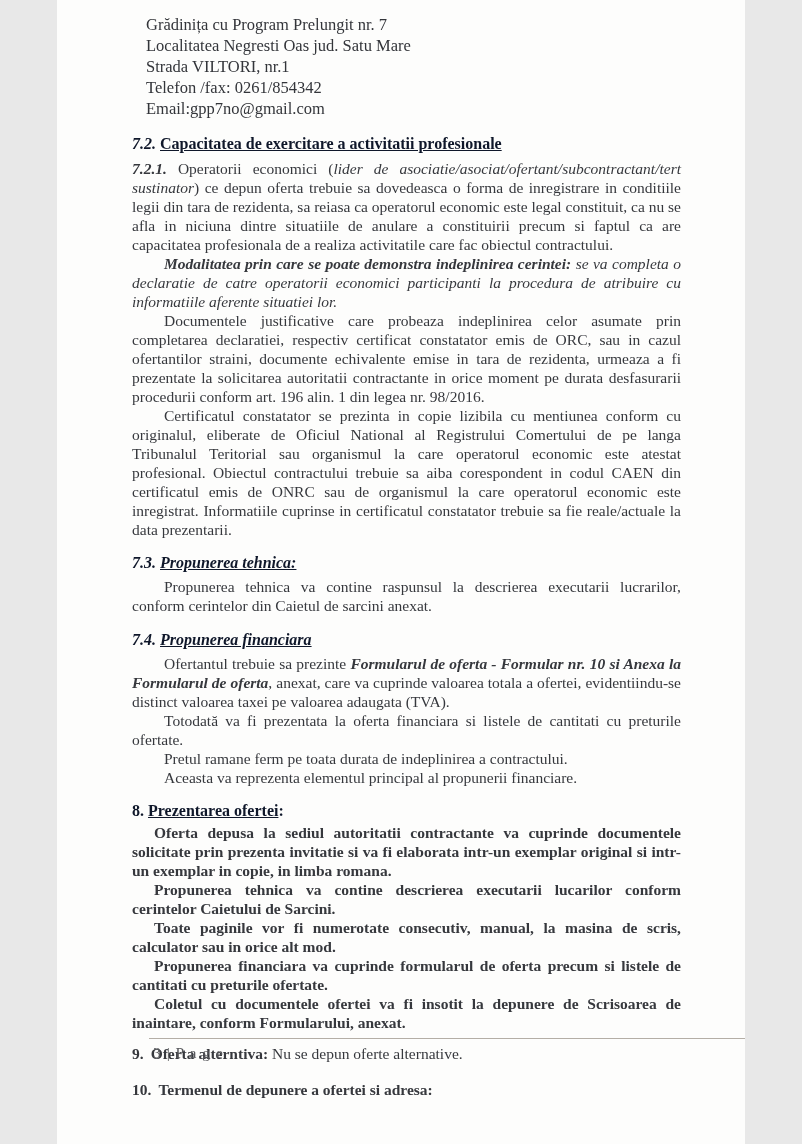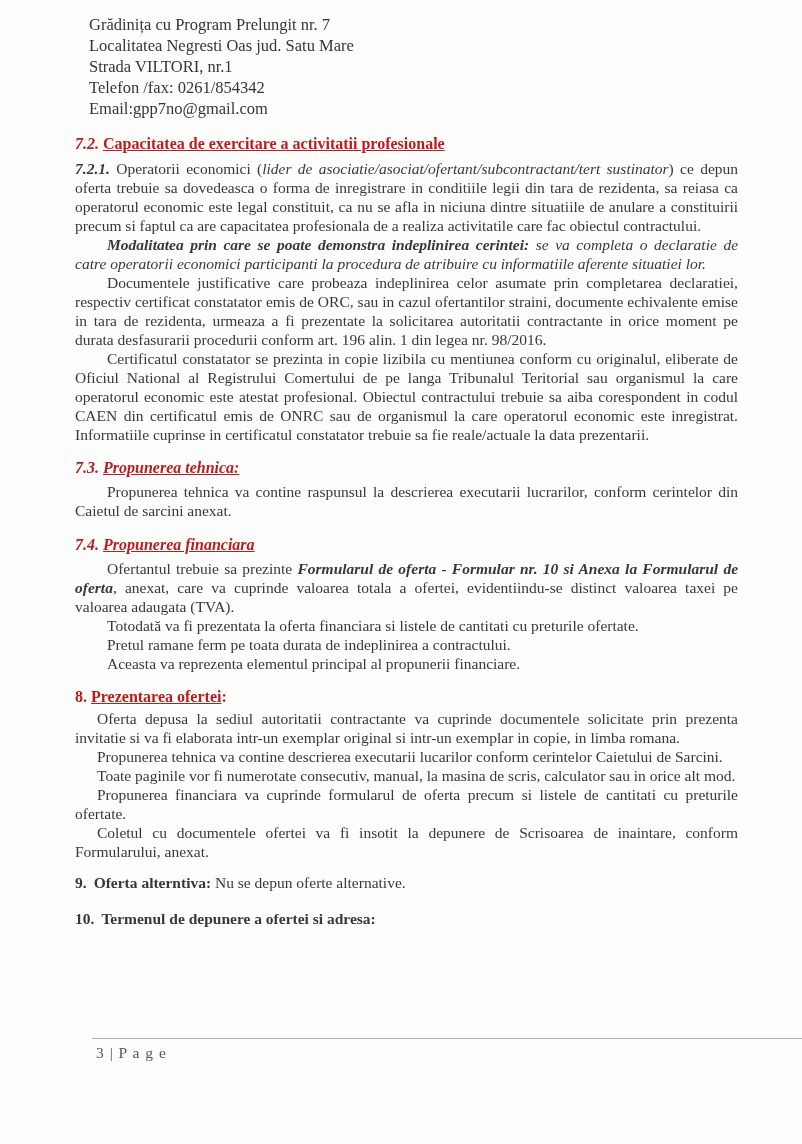--- a/index.html
+++ b/index.html
@@ -1,45 +1,45 @@
 <!DOCTYPE html>
 <html><head>
 <meta charset="utf-8">
 <style>
   html,body { margin:0; padding:0; background:#e8e8e8; }
   .page {
     position:relative;
-    width:802px; height:1144px;
+    width:688px; height:1144px;
     margin:0 auto;
     background:#fdfdfc;
     font-family:"Liberation Serif","DejaVu Serif",serif;
     color:#36383d;
     box-sizing:border-box;
     padding:14px 64px 0 75px;
     overflow:hidden;
   }
   .hdr { padding-left:14px; font-size:16.5px; line-height:21px; color:#33353a; }
   .hdr div { white-space:nowrap; }
 
   .bodytext { font-size:15.5px; line-height:19px; text-align:justify; }
 
-  .sec-h { font-size:16px; line-height:20px; font-weight:bold; color:#b91c1c; text-align:left; }
+  .sec-h { font-size:16px; line-height:20px; font-weight:bold; color:#0f172a; text-align:left; }
   .num-i { font-style:italic; font-weight:bold; }
   .u { text-decoration:underline; }
   .bi { font-weight:bold; font-style:italic; }
   .it { font-style:italic; }
 
   .h72 { margin:15px 0 5px 0; }
   .h73 { margin:14px 0 4px 0; }
   .h74 { margin:15px 0 4px 0; }
   .h8  { margin:14px 0 2px 0; }
 
   p { margin:0; }
   .ind32 { text-indent:32px; }
-  .ind22 { text-indent:22px; }
+  .ind22 { text-indent:22px;font-weight:bold; }
 
   .s9 { margin-top:12px; font-size:15.5px; line-height:19px; }
   .s10 { margin-top:17px; font-size:15.5px; line-height:19px; }
   .numgap { margin-right:7px; }
 
   .footer-line {
     position:absolute; left:92px; right:0; top:1038px;
     border-top:1px solid #b4aea6;
   }
   .page-num {

